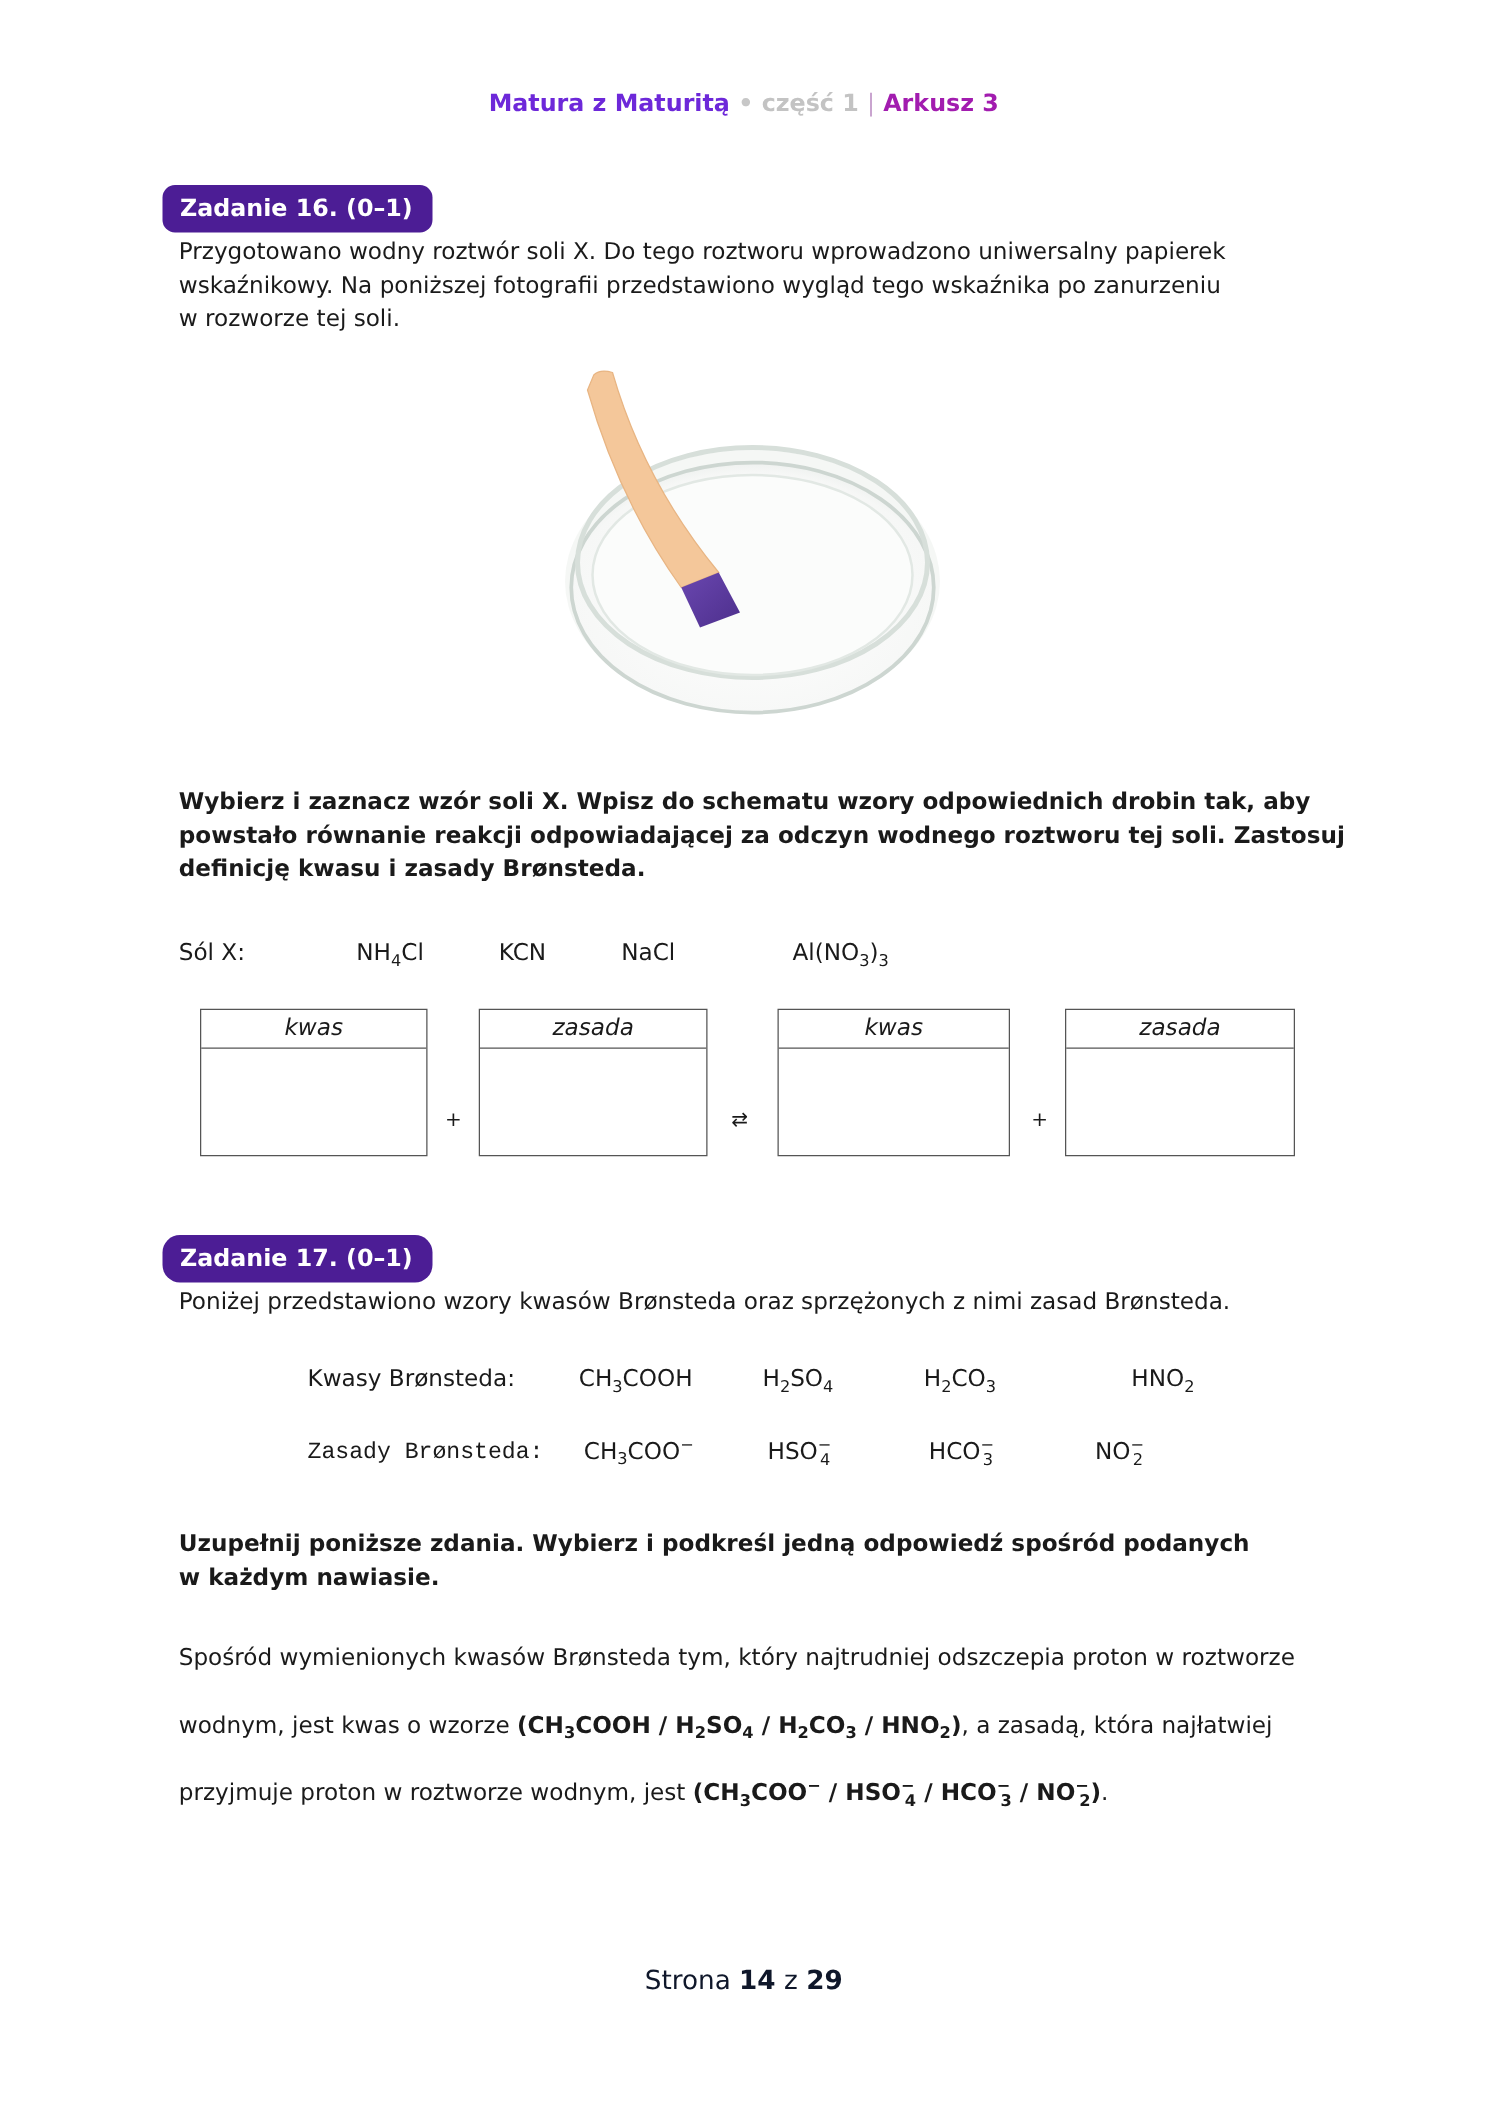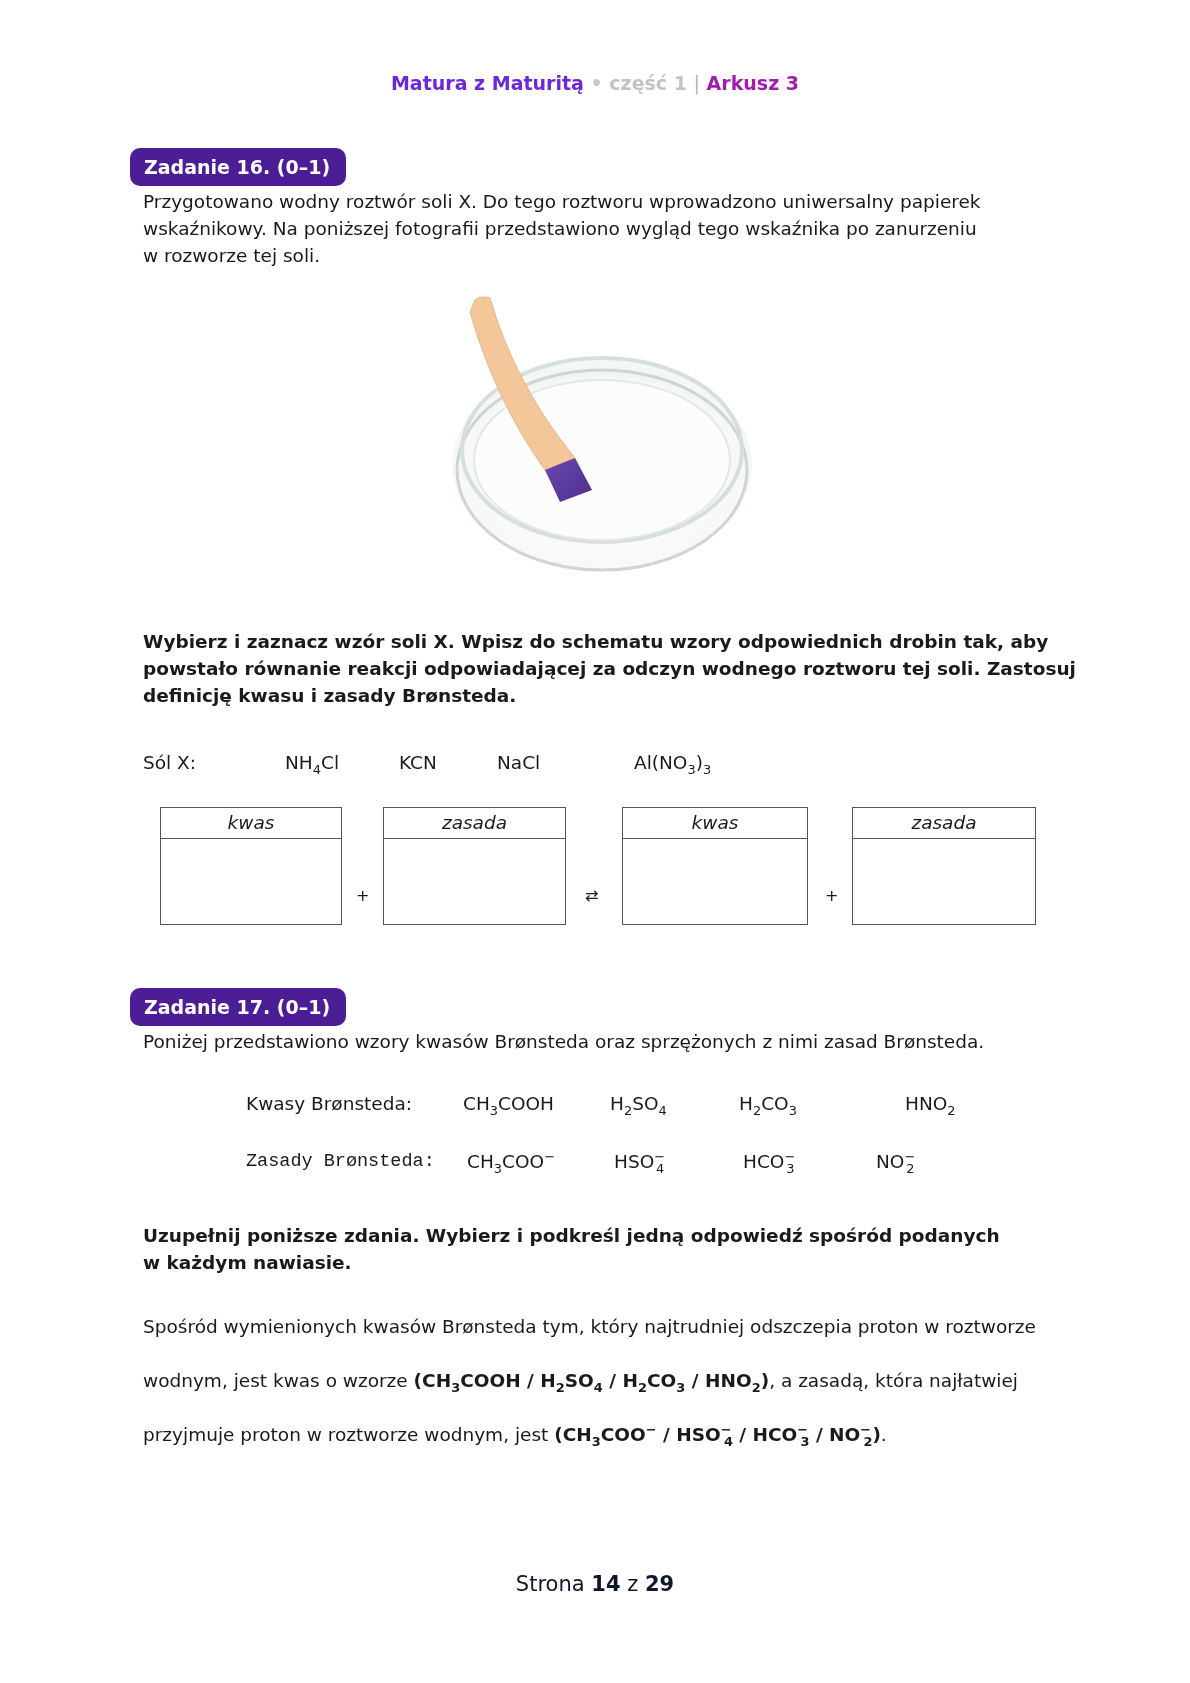--- a/index.html
+++ b/index.html
@@ -98,21 +98,21 @@
 </div>
 <div class="eq-op" style="left:585px;">⇄</div>
 <div class="eq-box" style="left:622px; width:186px;">
   <div class="head">kwas</div>
 </div>
 <div class="eq-op" style="left:825px;">+</div>
 <div class="eq-box" style="left:852px; width:184px;">
   <div class="head">zasada</div>
 </div>
 
-<div class="badge" style="top:988px;">Zadanie 17. (0–1)</div>
+<div class="badge" style="top:988px;border-radius:14px;">Zadanie 17. (0–1)</div>
 <div class="para" style="top:1028px;">Poniżej przedstawiono wzory kwasów Brønsteda oraz sprzężonych z nimi zasad Brønsteda.</div>
 
 <div class="table17" style="top:1093px;">
   <span class="cell" style="left:0;">Kwasy Brønsteda:</span>
   <span class="cell" style="left:217px;"><span>CH</span><sub>3</sub><span>COOH</span></span>
   <span class="cell" style="left:364px;"><span>H</span><sub>2</sub><span>SO</span><sub>4</sub></span>
   <span class="cell" style="left:493px;"><span>H</span><sub>2</sub><span>CO</span><sub>3</sub></span>
   <span class="cell" style="left:659px;"><span>HNO</span><sub>2</sub></span>
 </div>
 

